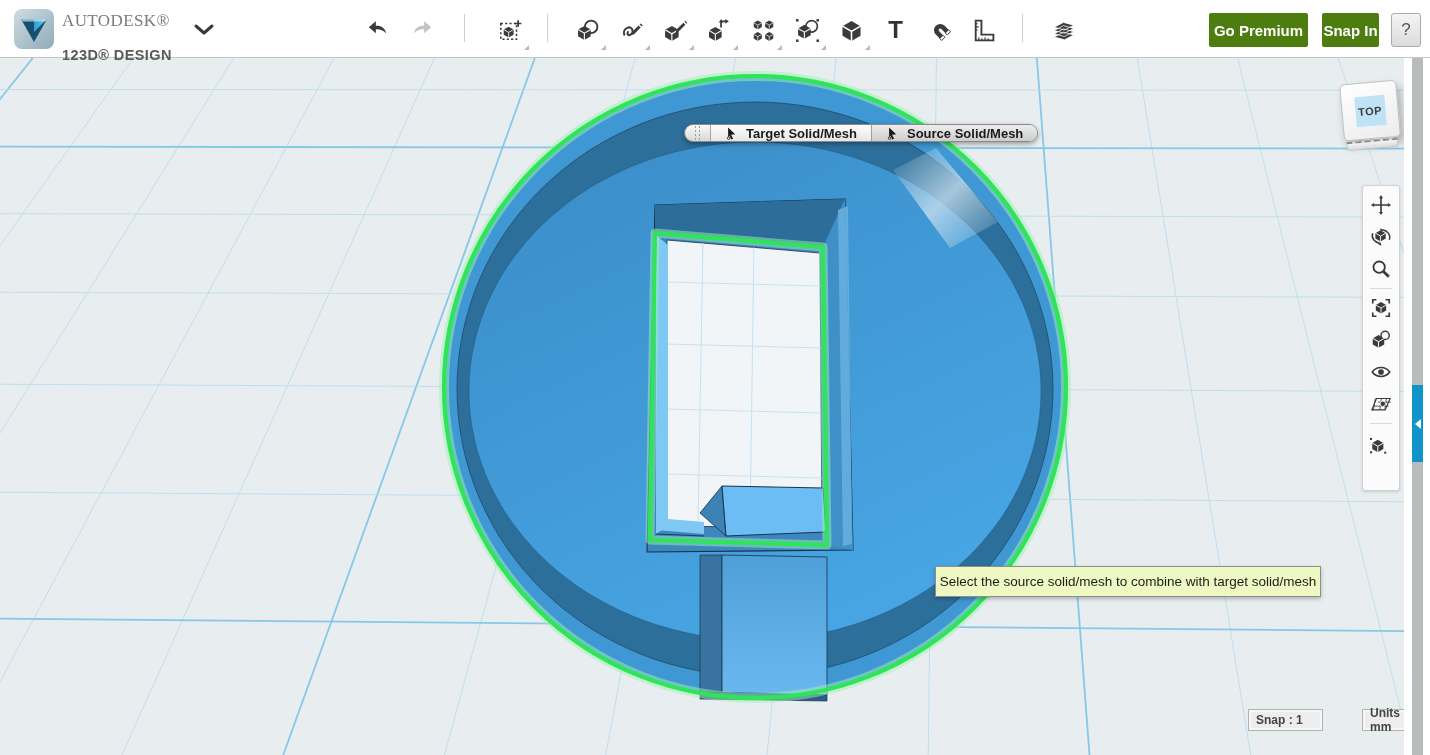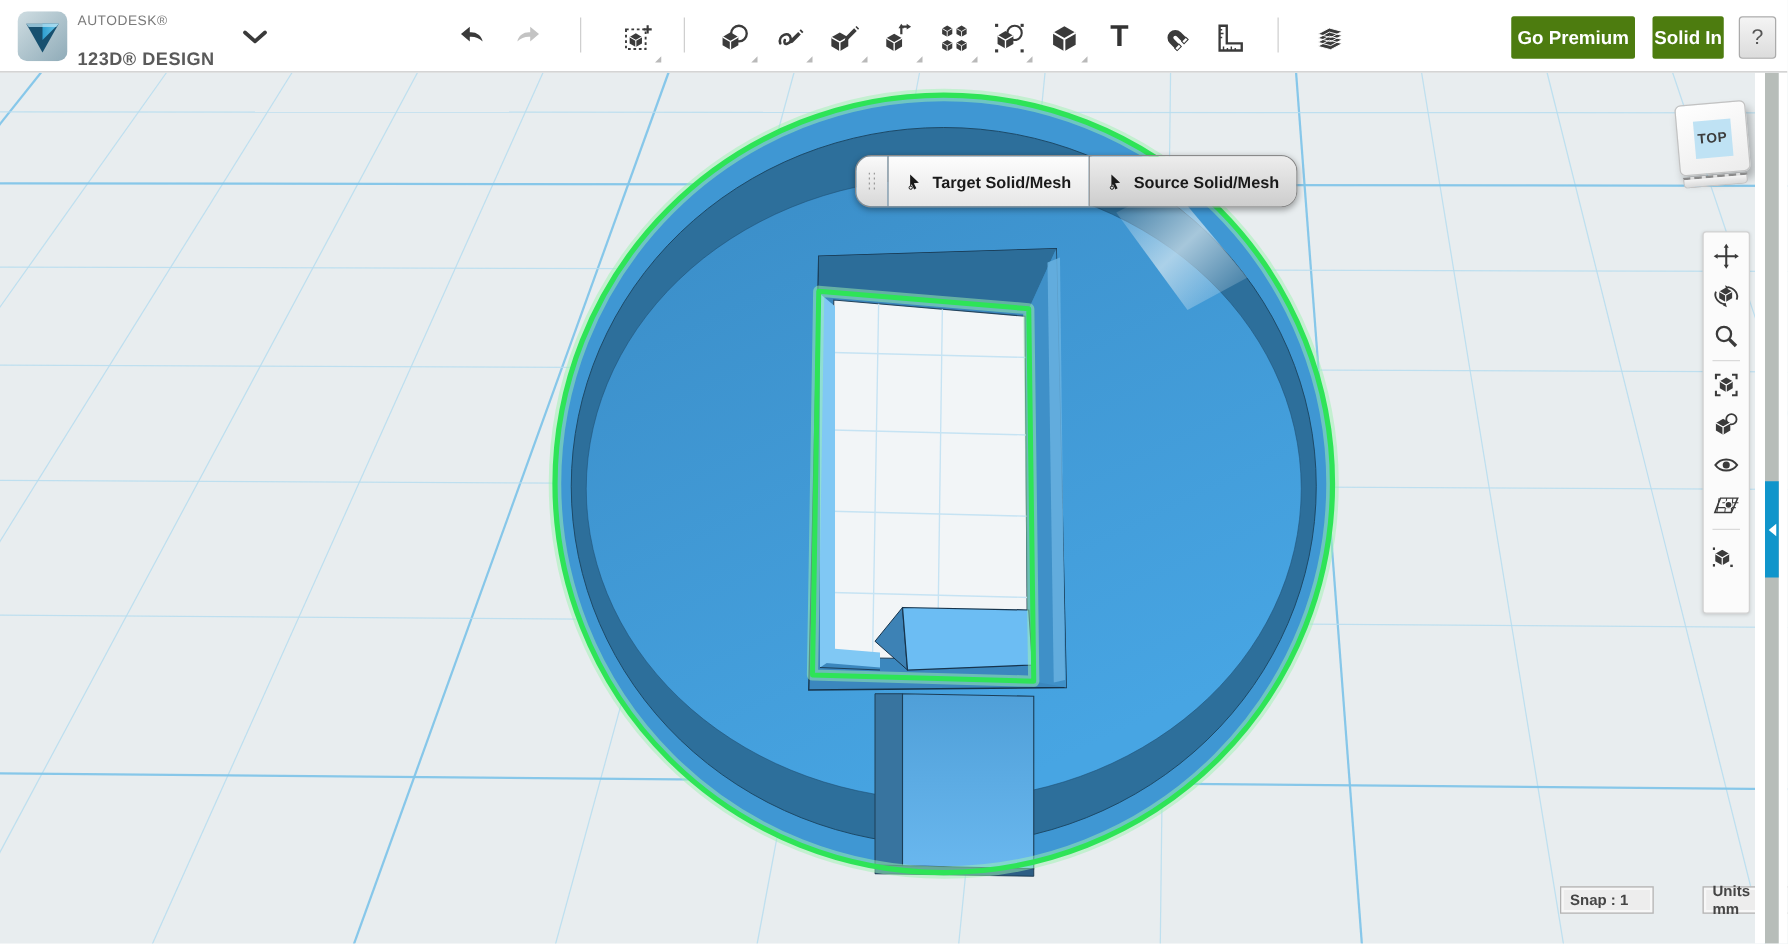--- a/index.html
+++ b/index.html
@@ -3,21 +3,21 @@
 <meta charset="utf-8">
 <style>
   * { margin:0; padding:0; box-sizing:border-box; }
   html,body { width:1430px; height:755px; overflow:hidden; font-family:"Liberation Sans", sans-serif; background:#fff; }
   .app { position:relative; width:1430px; height:755px; }
 
   
   .topbar { position:absolute; top:0; left:0; width:1430px; height:58px; background:#fff; border-bottom:1px solid #c6c6c6; z-index:40; }
   .logo { position:absolute; left:14px; top:9px; width:40px; height:40px; }
   .brand { position:absolute; left:62px; top:11px; line-height:1.15; }
-  .brand .l1 { font-size:11px; color:#7a7a7a; letter-spacing:.4px; }
+  .brand .l1 { font-size:17px; color:#7a7a7a; letter-spacing:.4px;font-family:Liberation Serif, serif; }
   .brand .l2 { font-size:14.5px; color:#5a5a5a; font-weight:bold; letter-spacing:.4px;margin-top:16px; }
   .chevron { position:absolute; left:193px; top:22px; width:22px; height:16px; cursor:pointer; }
   .tb-ico { position:absolute; top:13px; width:32px; height:34px; display:flex; align-items:center; justify-content:center; cursor:pointer; }
   .tb-ico svg { width:26px; height:26px; }
   .tb-divider { position:absolute; top:14px; width:1px; height:28px; background:#cfcfcf; }
   .tools { position:absolute; left:572px; top:13px; display:flex; gap:13px; }
   .tool-btn { position:relative; width:31px; height:34px; display:flex; align-items:center; justify-content:center; cursor:pointer; }
   .tool-btn svg { width:25px; height:25px; }
   .has-menu:after { content:""; position:absolute; right:-3px; bottom:-3px; width:0; height:0;
     border-left:5px solid transparent; border-bottom:5px solid #b9b9b9; }
@@ -25,21 +25,21 @@
   .btn-blue { position:absolute; top:13px; height:34px; background:#4d7c0f; color:#fff; font-weight:bold; font-size:15px;
     border:none; border-radius:2px; cursor:pointer; font-family:"Liberation Sans",sans-serif; }
   .btn-help { position:absolute; top:13px; left:1391px; width:30px; height:34px; background:linear-gradient(#f4f4f4,#dcdcdc);
     border:1px solid #ababab; border-radius:3px; font-size:17px; color:#555; cursor:pointer; font-family:"Liberation Sans",sans-serif; }
 
   
   .viewport { position:absolute; top:58px; left:0; width:1430px; height:697px; background:#e8edef; overflow:hidden; }
   .layer { position:absolute; inset:0; }
 
   
-  .pill { position:absolute; left:684px; top:66px; height:42px; display:flex; align-items:stretch;
+  .pill { position:absolute; left:684px; top:66px; height:18px; display:flex; align-items:stretch;
     border:1px solid #8a8a8a; border-radius:13px; overflow:hidden; box-shadow:0 2px 5px rgba(0,0,0,.35); z-index:20; }
   .pill-handle { width:26px; background:linear-gradient(#fafafa,#d8d8d8); border-right:1px solid #a5a5a5;
     display:flex; align-items:center; justify-content:center; gap:3px; cursor:grab; }
   .pill-handle i { display:block; width:1px; height:14px; background-image:linear-gradient(#9a9a9a 2px, transparent 2px); background-size:1px 4px; }
   .pill-seg { display:flex; align-items:center; gap:7px; padding:0 14px; font-size:13px; font-weight:bold; color:#1a1a1a; cursor:pointer; }
   .pill-target { background:linear-gradient(#fdfdfd,#e6e6e6); border-right:1px solid #9e9e9e; }
   .pill-source { background:linear-gradient(#ededed,#cdcdcd);justify-content:center; }
   .pill-seg svg { width:14px; height:14px; }
 
   
@@ -293,21 +293,21 @@
     </div>
 
     <div class="tb-divider" style="left:1022px"></div>
     <div class="tb-ico" style="left:1048px">
       <svg viewBox="0 0 24 24">
           <use href="#sym-layers"></use>
         </svg>
     </div>
 
     <button class="btn-blue" style="left:1209px;width:99px">Go Premium</button>
-    <button class="btn-blue" style="left:1322px;width:57px">Solid In</button>
+    <button class="btn-blue" style="left:1322px;width:57px">Snap In</button>
     <button class="btn-help">?</button>
   </header>
 
   <div class="viewport">
 
     <svg id="grid-svg" class="layer" viewBox="0 0 1430 697">
       <g id="grid-g">
           <line x1="-702" y1="717" x2="-67.56829137653995" y2="0" stroke="#b7ddef" stroke-width="1" opacity="0.85"></line>
           <line x1="-539" y1="717" x2="32.833422603106555" y2="0" stroke="#82c6e9" stroke-width="1.8" opacity="0.95"></line>
           <line x1="-376" y1="717" x2="133.23513658275306" y2="0" stroke="#b7ddef" stroke-width="1" opacity="0.85"></line>
@@ -420,20 +420,23 @@
         <span>Target Solid/Mesh</span>
       </div>
       <div class="pill-seg pill-source">
         <svg viewBox="0 0 18 18">
             <use href="#sym-cursor"></use>
           </svg>
         <span>Source Solid/Mesh</span>
       </div>
     </div>
 
+    <div class="hint">
+      <span>Select the source solid/mesh to combine with target solid/mesh</span>
+    </div>
 
     <div class="viewcube">
       <div class="vc-face">
         <div class="vc-center">
             <span>TOP</span>
           </div>
       </div>
       <div class="vc-sliver"></div>
     </div>
 

